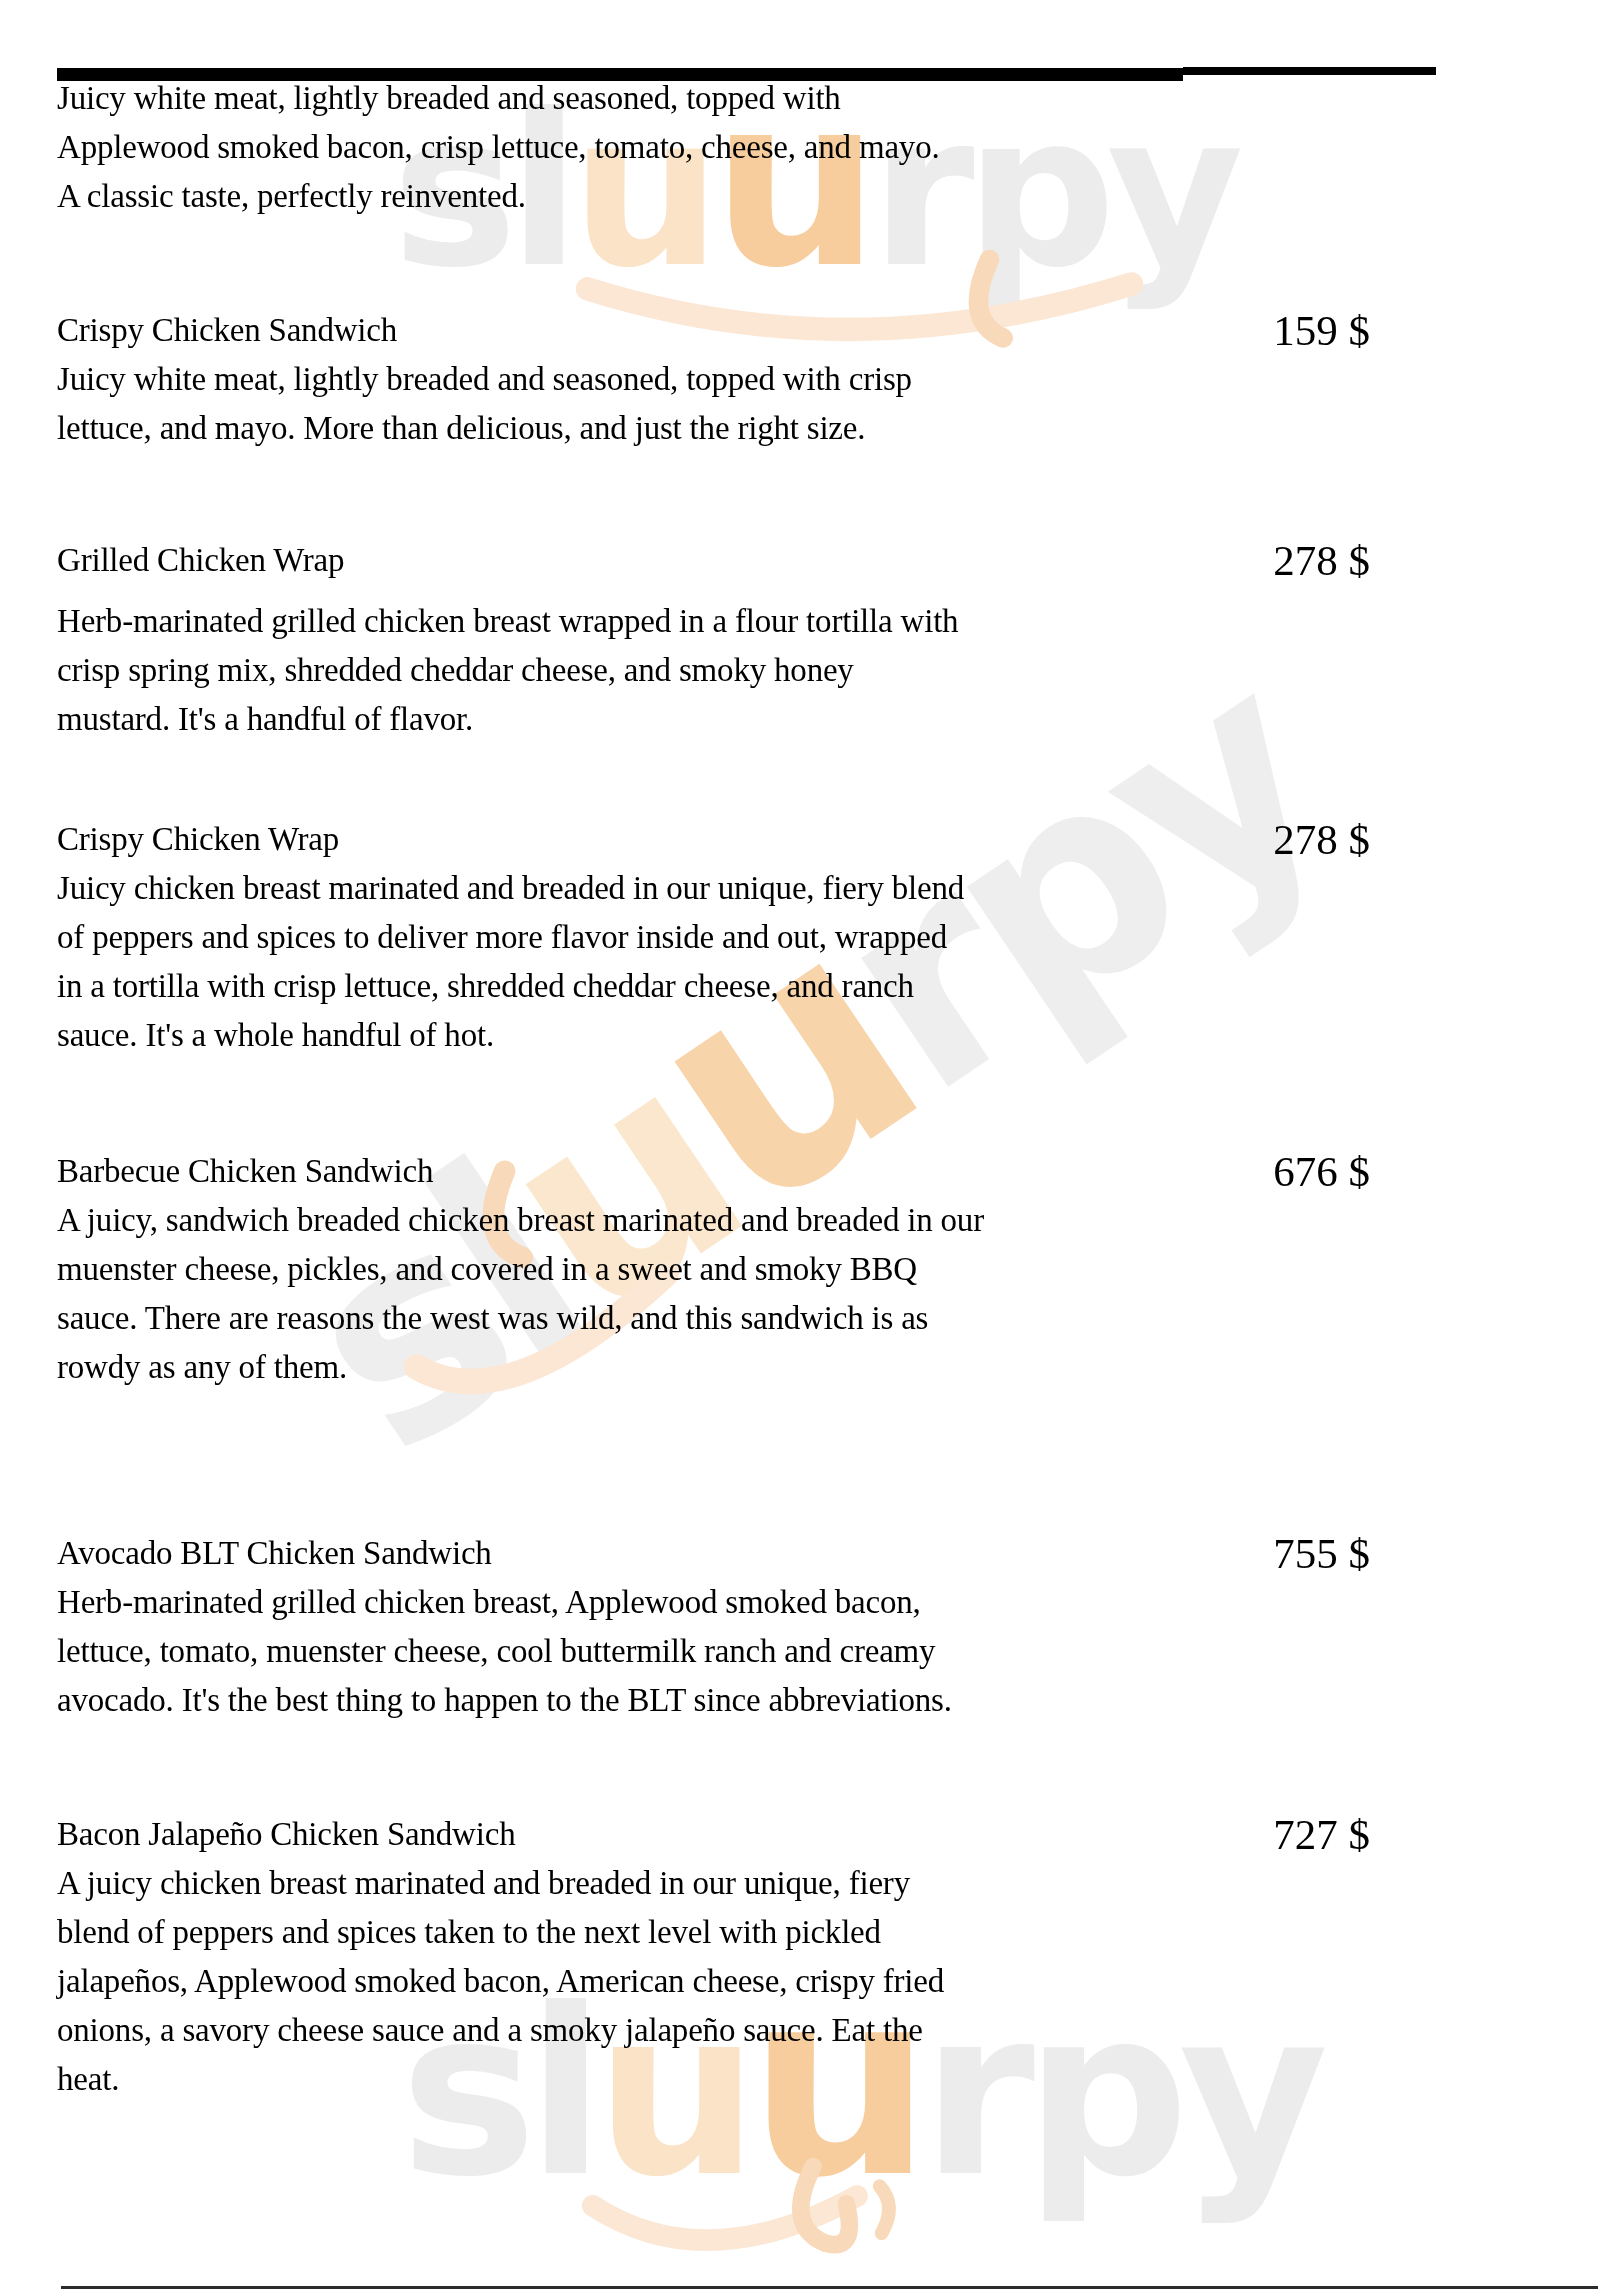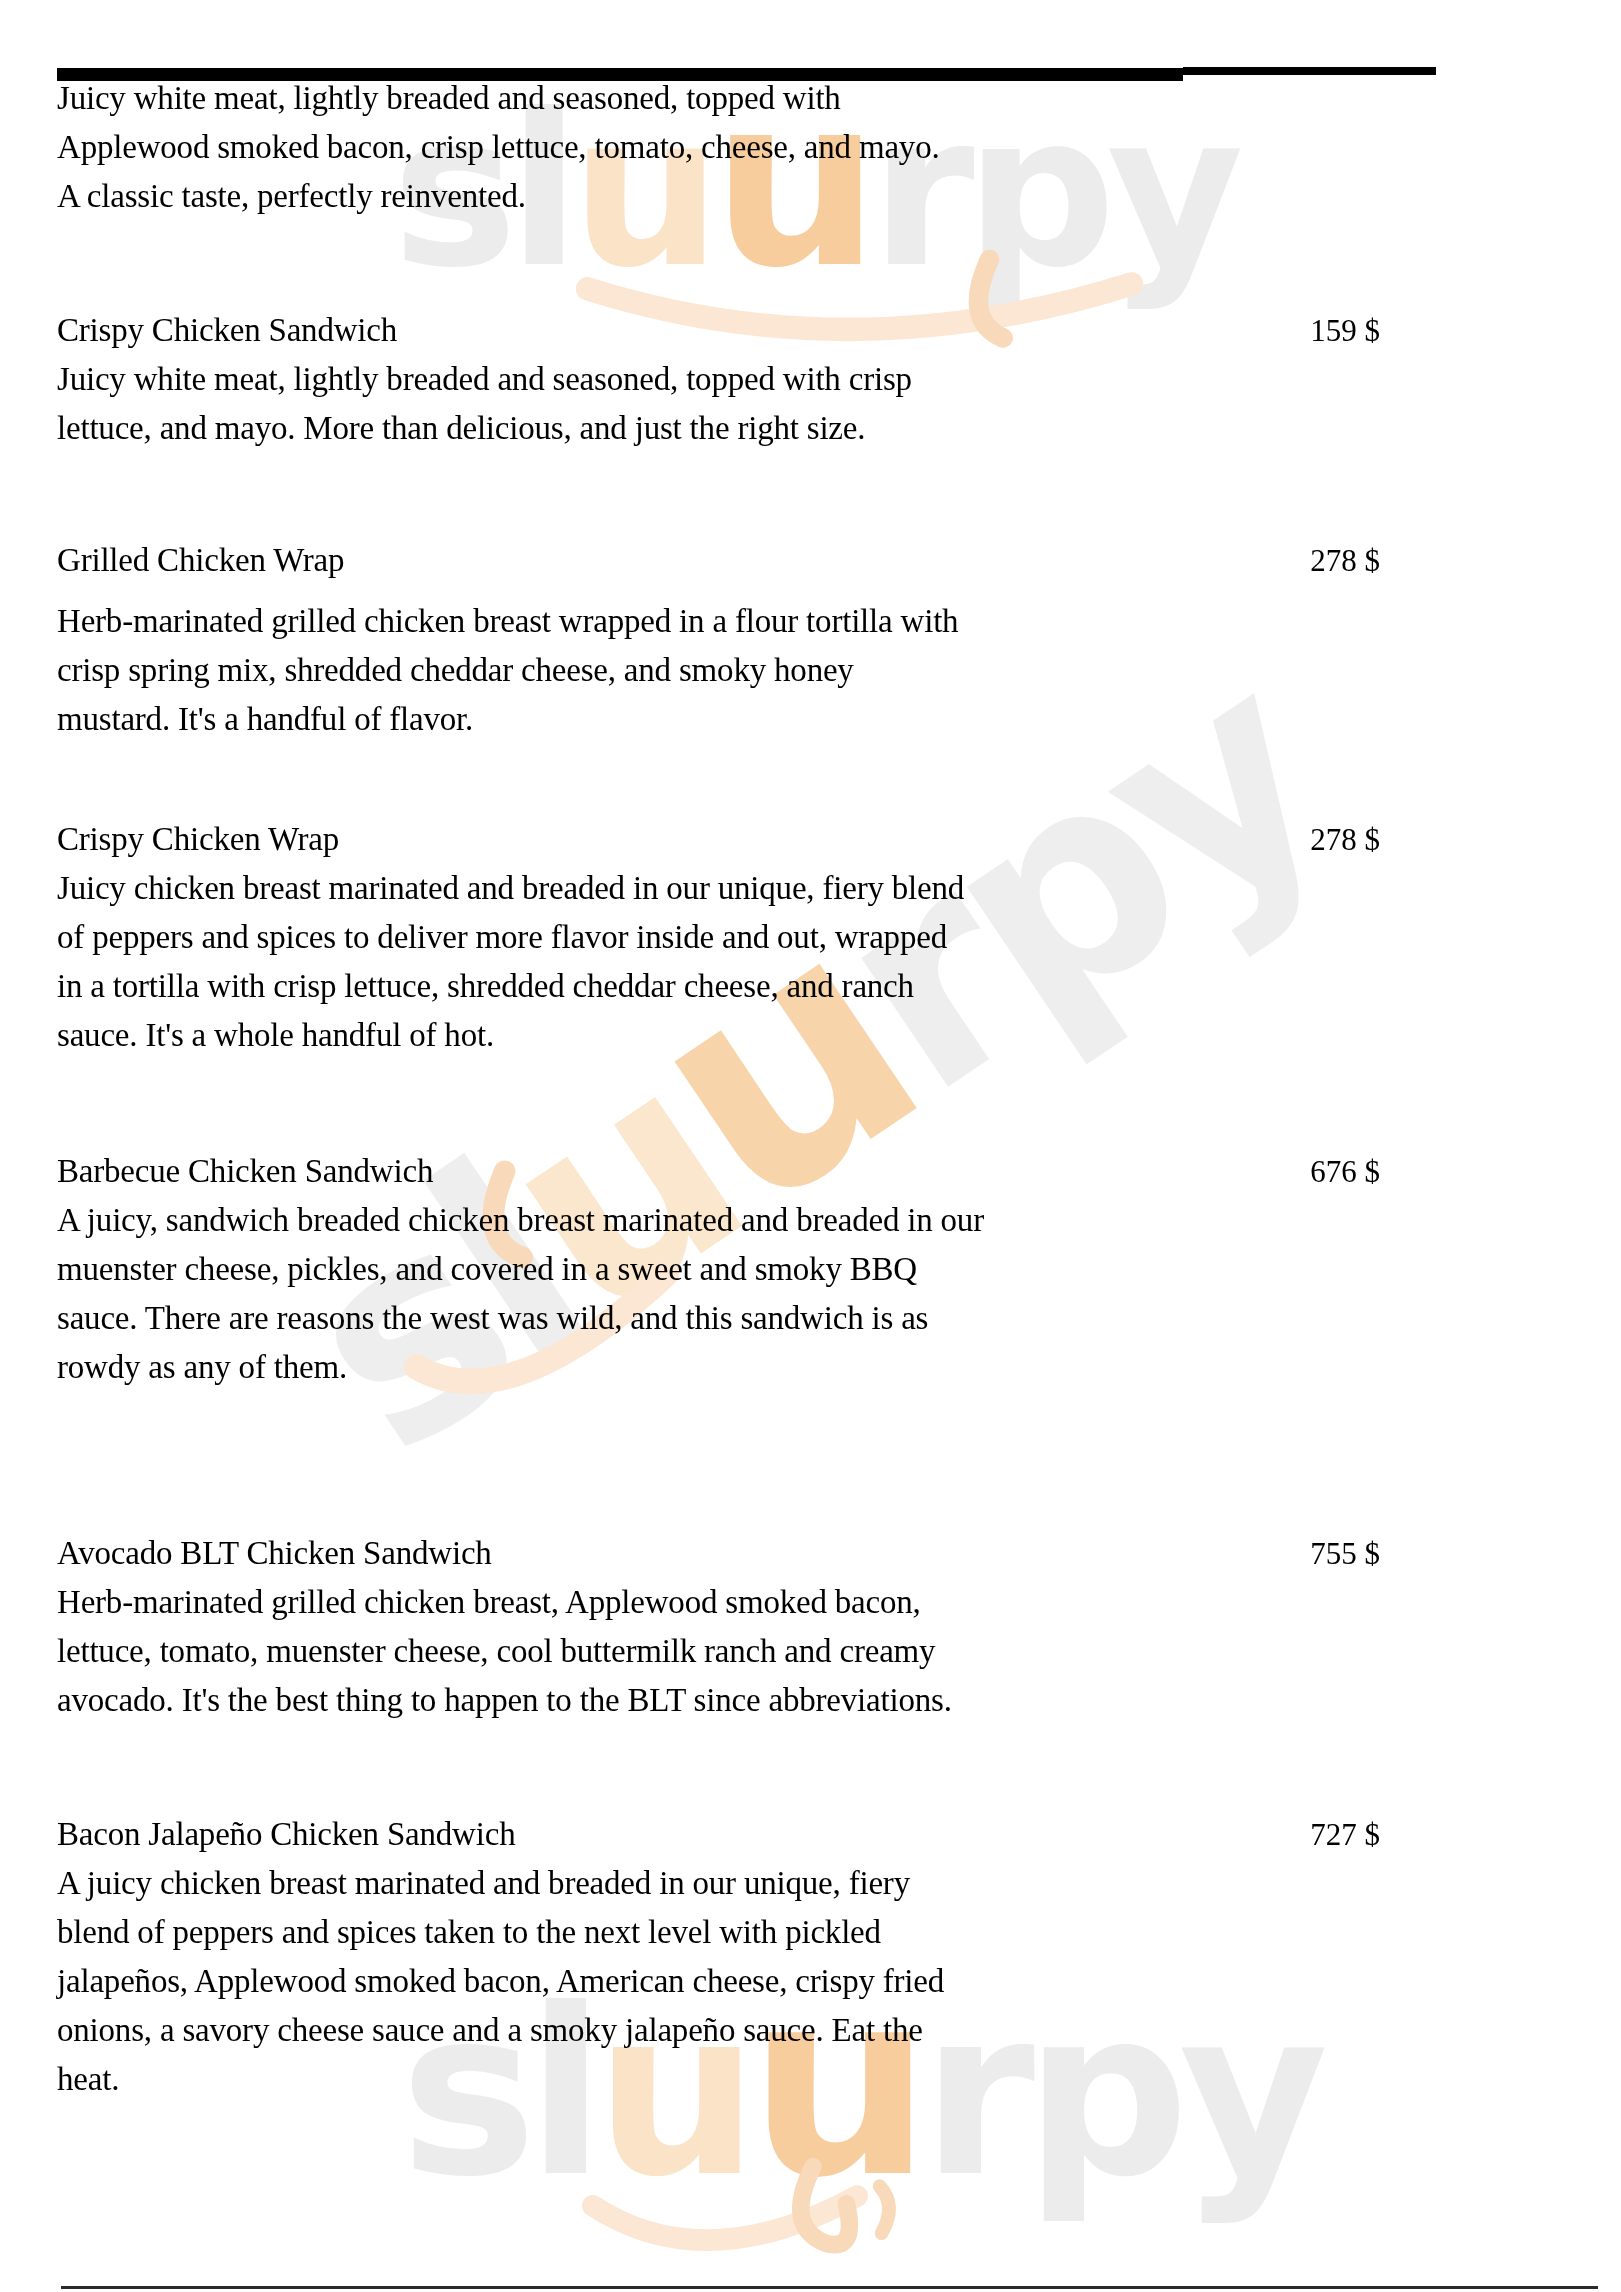--- a/index.html
+++ b/index.html
@@ -39,22 +39,22 @@
     position:absolute;
     left:57px;
     font-size:33px;
     line-height:49px;
     white-space:nowrap;
     z-index:2;
     letter-spacing:-0.2px;
   }
   .price{
     position:absolute;
-    right:241px;
-    font-size:31px;
+    right:251px;
+    font-size:43px;
     line-height:49px;
     white-space:nowrap;
     text-align:right;
     z-index:2;
   }
 </style>
 </head>
 <body>
 
 <div id="page">

